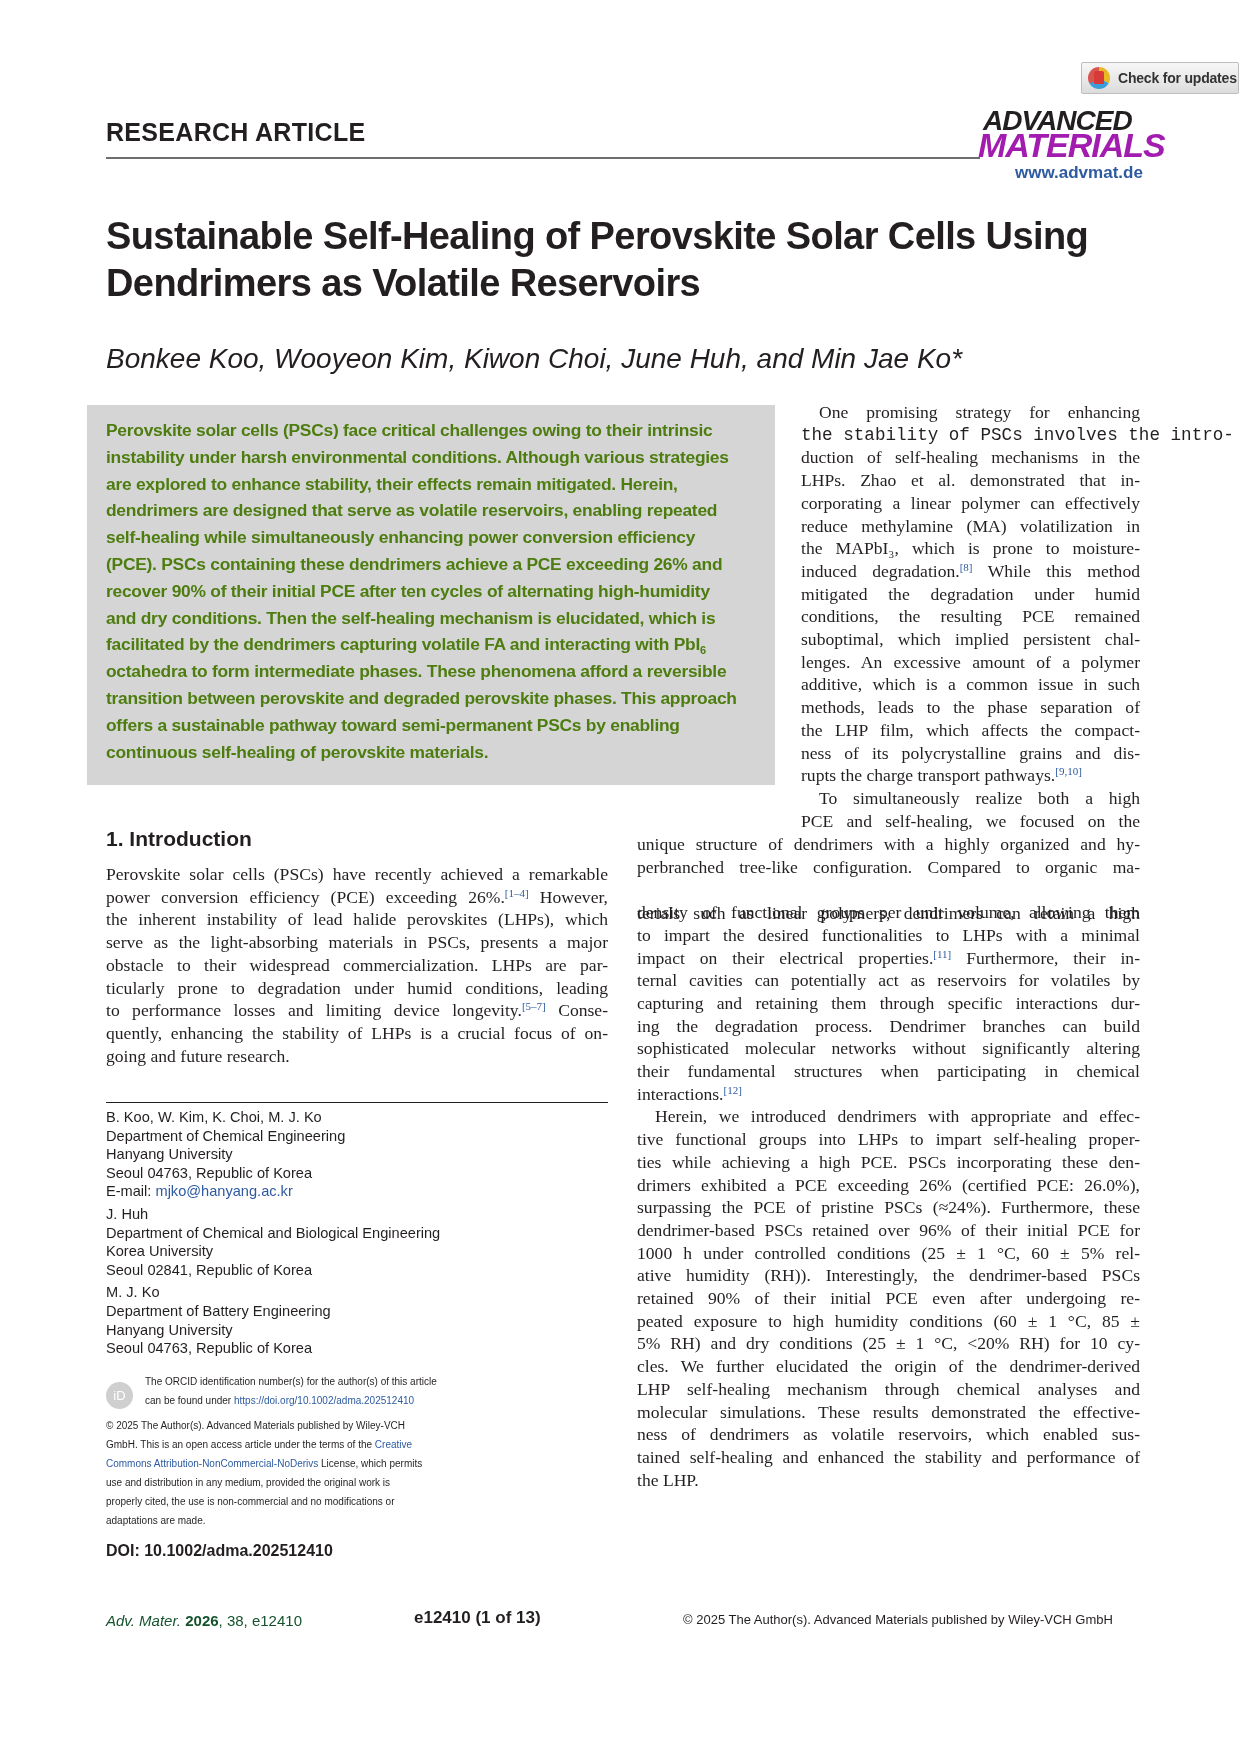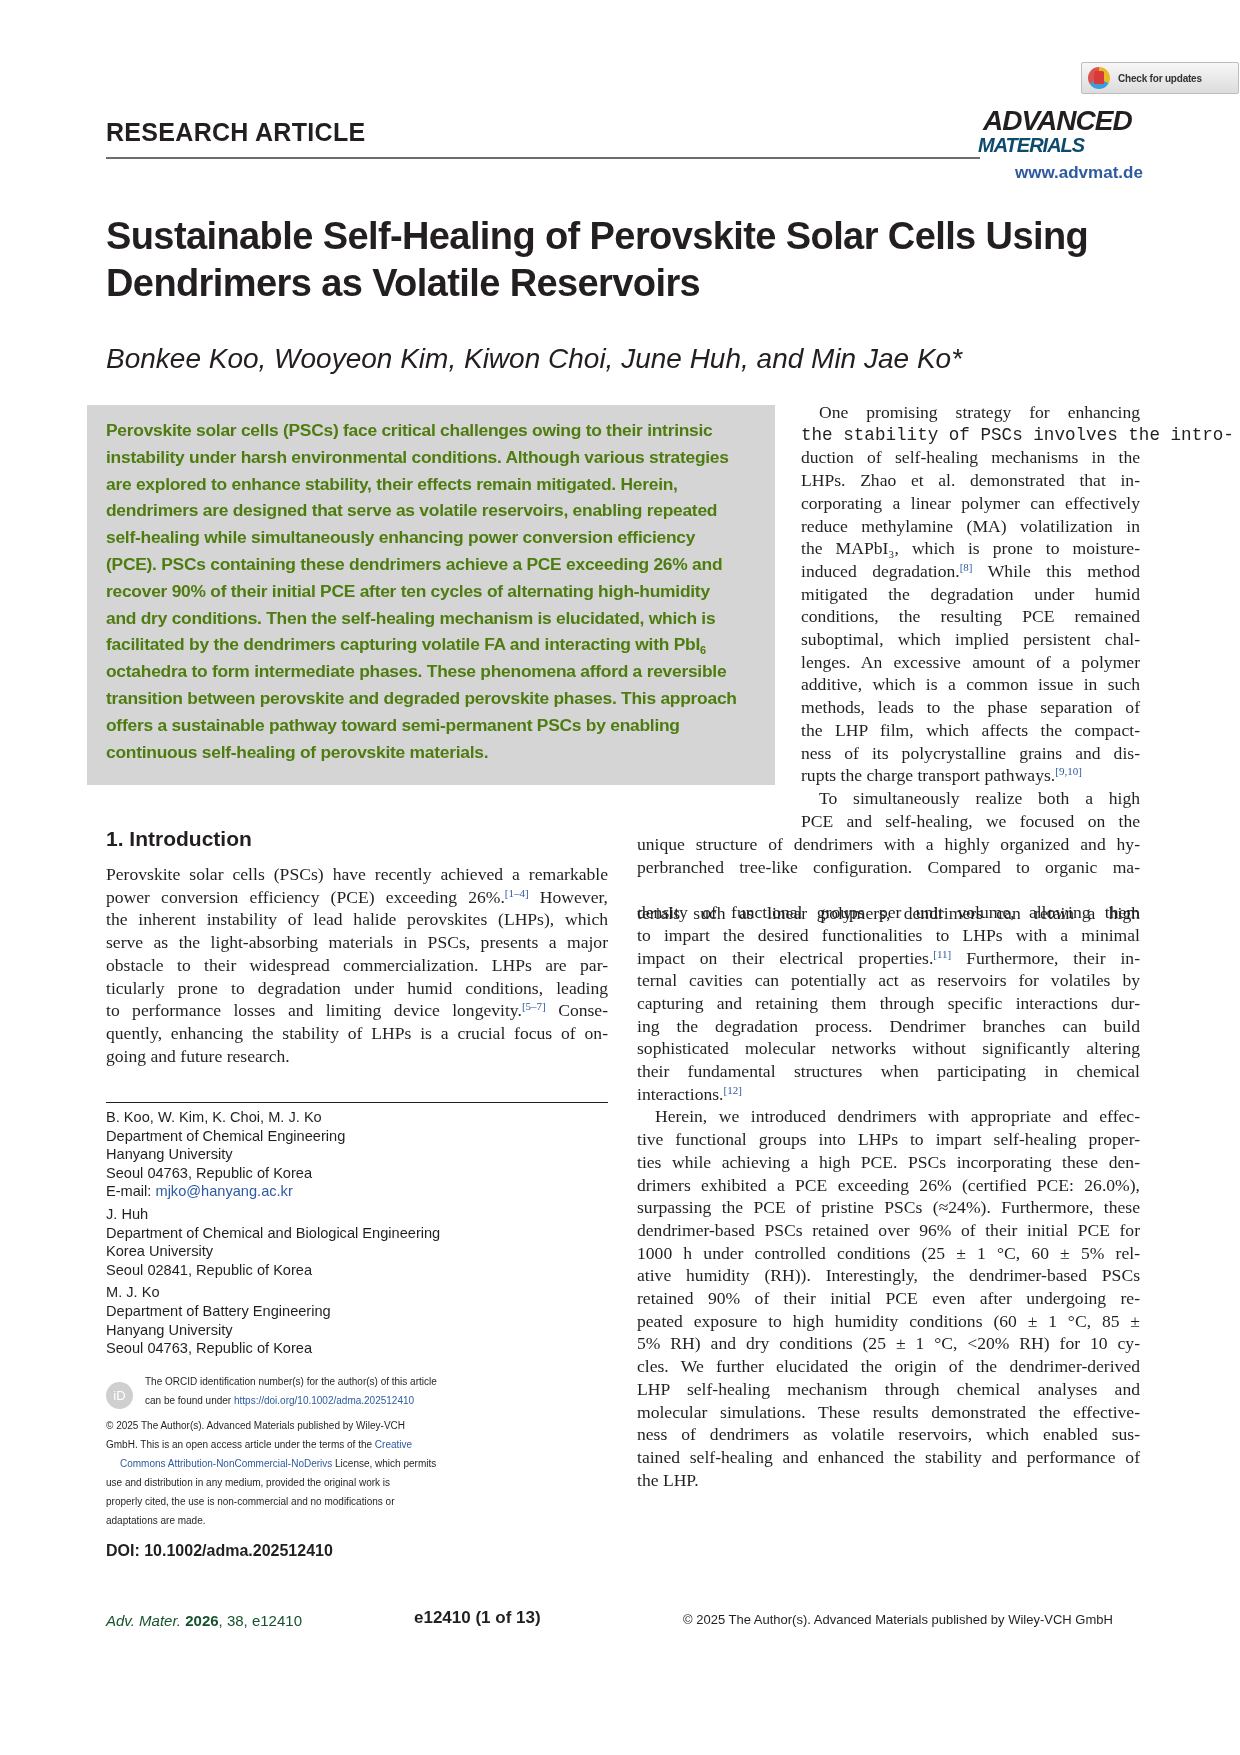--- a/index.html
+++ b/index.html
@@ -8,27 +8,27 @@
   .sans { font-family: "Liberation Sans", "DejaVu Sans", sans-serif; }
   .serif { font-family: "Liberation Serif", "DejaVu Serif", serif; }
   .link { color: #2d5aa0; }
 
   
   #cfu { left: 1081px; top: 62px; width: 158px; height: 32px; border: 1px solid #bdbdbd; border-radius: 2px;
          background: linear-gradient(#f7f7f7, #dcdcdc); box-sizing: border-box; display: flex; align-items: center; }
   #cfu .badge { width: 22px; height: 22px; border-radius: 50%; margin-left: 6px; position: relative;
          background: conic-gradient(#e8b923 0 33%, #3a9fd8 33% 66%, #d9534f 66% 100%); }
   #cfu .badge::after { content: ""; position: absolute; left: 6px; top: 4px; width: 10px; height: 13px; background: #d83a3a; border-radius: 2px 2px 0 0; }
-  #cfu .txt { font-size: 10px; color: #333; margin-left: 8px; font-weight: bold; letter-spacing: -0.2px; }
+  #cfu .txt { font-size: 14px; color: #333; margin-left: 8px; font-weight: bold; letter-spacing: -0.2px; }
 
   
   #research { left: 106px; top: 118px; font-size: 25px; font-weight: 900; letter-spacing: 0.3px; color: #231f20; }
   #hrule { left: 106px; top: 157px; width: 874px; height: 2px; background: #6d6d6d; }
   #logo1 { left: 983px; top: 108px; font-size: 28px; font-weight: 900; font-style: italic; letter-spacing: -1px; line-height: 26px; color: #231f20; }
-  #logo2 { left: 978px; top: 132px; font-size: 20px; font-weight: 900; font-style: italic; letter-spacing: -1px; line-height: 26px; color: #0c4a6e; text-align: center; }
+  #logo2 { left: 978px; top: 132px; font-size: 34px; font-weight: 900; font-style: italic; letter-spacing: -1px; line-height: 26px; color: #a21caf; text-align: center; }
   #site { left: 1015px; top: 163px; font-size: 17px; font-weight: bold; color: #2d5aa0; }
 
   
   .title-line { font-size: 38px; font-weight: bold; color: #231f20; letter-spacing: -0.6px; white-space: nowrap; }
   #authors { left: 106px; top: 343px; font-size: 28px; font-style: italic; color: #231f20; white-space: nowrap; }
 
   
   #abstract-box { left: 87px; top: 405px; width: 688px; height: 380px; background: #d5d5d5; }
   .abs-line { left: 106px; font-size: 17.4px; font-weight: bold; color: #4d7c0f; white-space: nowrap; letter-spacing: -0.25px; }
 
@@ -172,21 +172,21 @@
 <div id="orcid-icon" class="abs sans">iD</div>
 <div class="abs sans lic" style="left:145px; top:1376px;">The ORCID identification number(s) for the author(s) of this article</div>
 <div class="abs sans lic" style="left:145px; top:1395px;text-align:right;">
   <span>can be found under </span><span class="link">https://doi.org/10.1002/adma.202512410</span>
 </div>
 
 <div class="abs sans lic" style="top:1420px;">© 2025 The Author(s). Advanced Materials published by Wiley-VCH</div>
 <div class="abs sans lic" style="top:1439px;">
   <span>GmbH. This is an open access article under the terms of the </span><span class="link">Creative</span>
 </div>
-<div class="abs sans lic" style="top:1458px;margin-left:14px;">
+<div class="abs sans lic" style="top:1458px;">
   <span class="link">Commons Attribution-NonCommercial-NoDerivs</span><span> License, which permits</span>
 </div>
 <div class="abs sans lic" style="top:1477px;">use and distribution in any medium, provided the original work is</div>
 <div class="abs sans lic" style="top:1496px;">properly cited, the use is non-commercial and no modifications or</div>
 <div class="abs sans lic" style="top:1515px;">adaptations are made.</div>
 
 <div id="doi" class="abs sans">DOI: 10.1002/adma.202512410</div>
 
 <div id="foot-left" class="abs sans">
   <i>Adv. Mater.</i> <b>2026</b><span>, 38, e12410</span>

